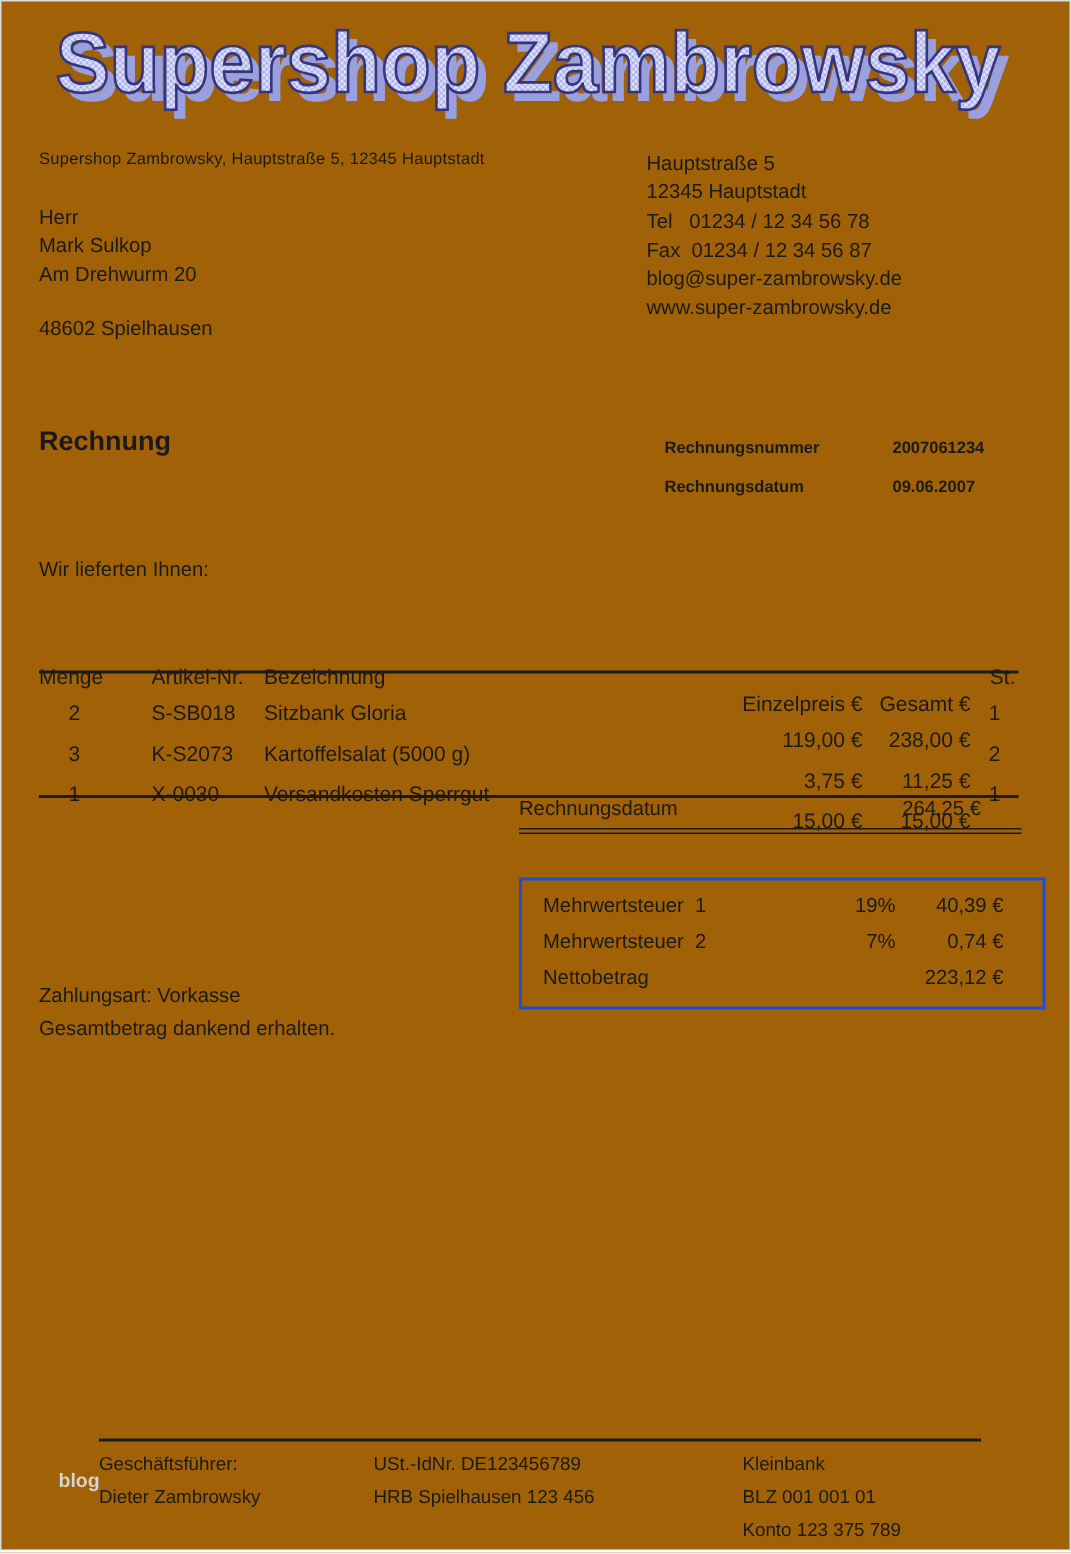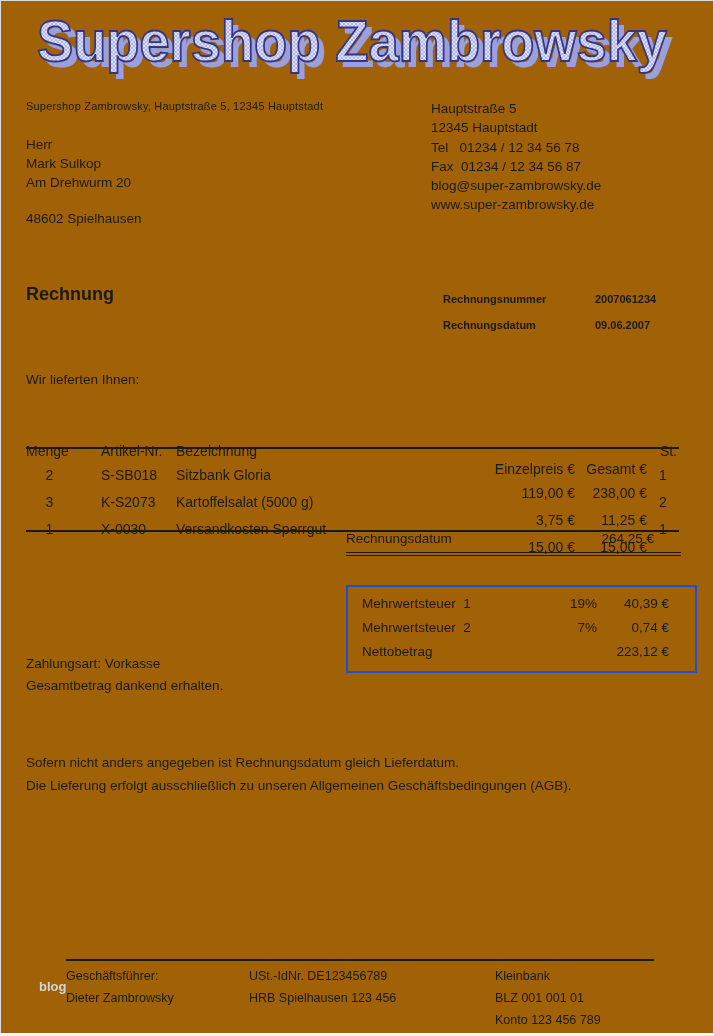--- a/index.html
+++ b/index.html
@@ -186,35 +186,31 @@
       <span class="tax-rate"></span>
       <span class="tax-value">223,12 €</span>
     </div>
   </div>
 
   <div class="abs payment">
     <div>Zahlungsart: Vorkasse</div>
     <div>Gesamtbetrag dankend erhalten.</div>
   </div>
 
-  <div class="abs notes">
-    <div>Sofern nicht anders angegeben ist Rechnungsdatum gleich Lieferdatum.</div>
-    <div>Die Lieferung erfolgt ausschließlich zu unseren Allgemeinen Geschäftsbedingungen (AGB).</div>
-  </div>
 
   <div class="abs footer-rule"></div>
   <div class="abs footer-col fc1">
     <div>Geschäftsführer:</div>
     <div>Dieter Zambrowsky</div>
   </div>
   <div class="abs footer-col fc2">
     <div>USt.-IdNr. DE123456789</div>
     <div>HRB Spielhausen 123 456</div>
   </div>
   <div class="abs footer-col fc3">
     <div>Kleinbank</div>
     <div>BLZ 001 001 01</div>
-    <div>Konto 123 456 789</div>
+    <div>Konto 123 375 789</div>
   </div>
 
   <div class="abs watermark">blog</div>
 
 </div>
 
 </body></html>

